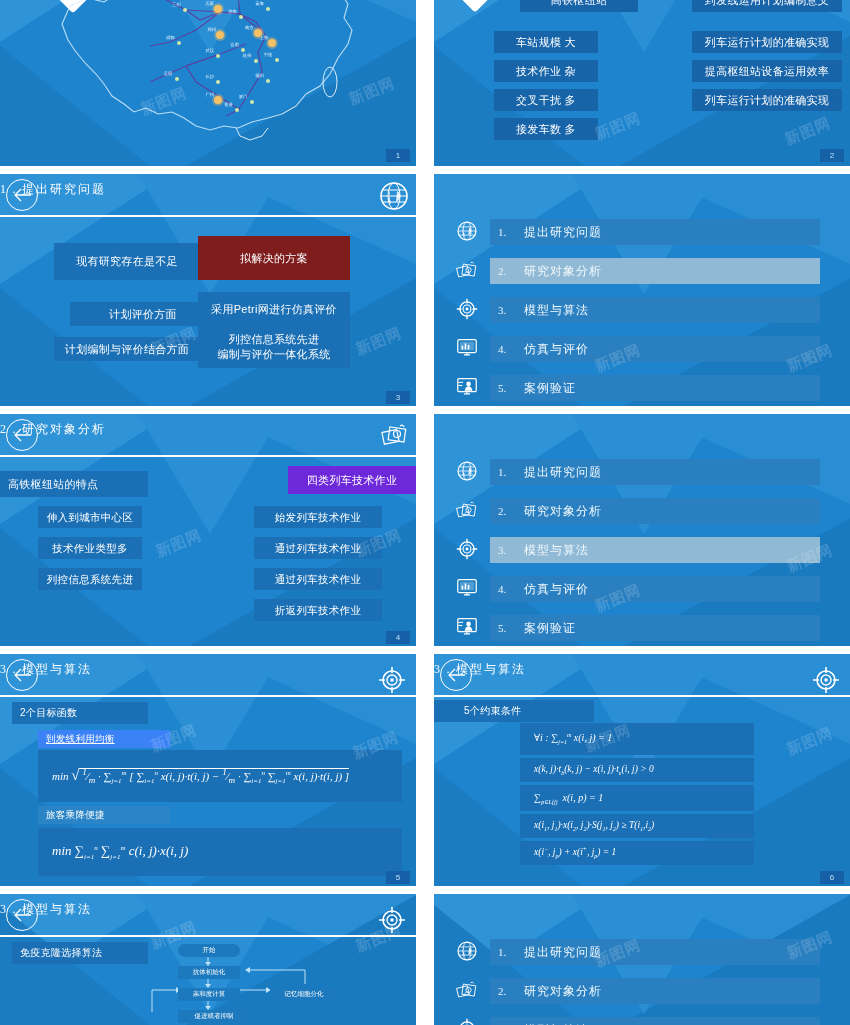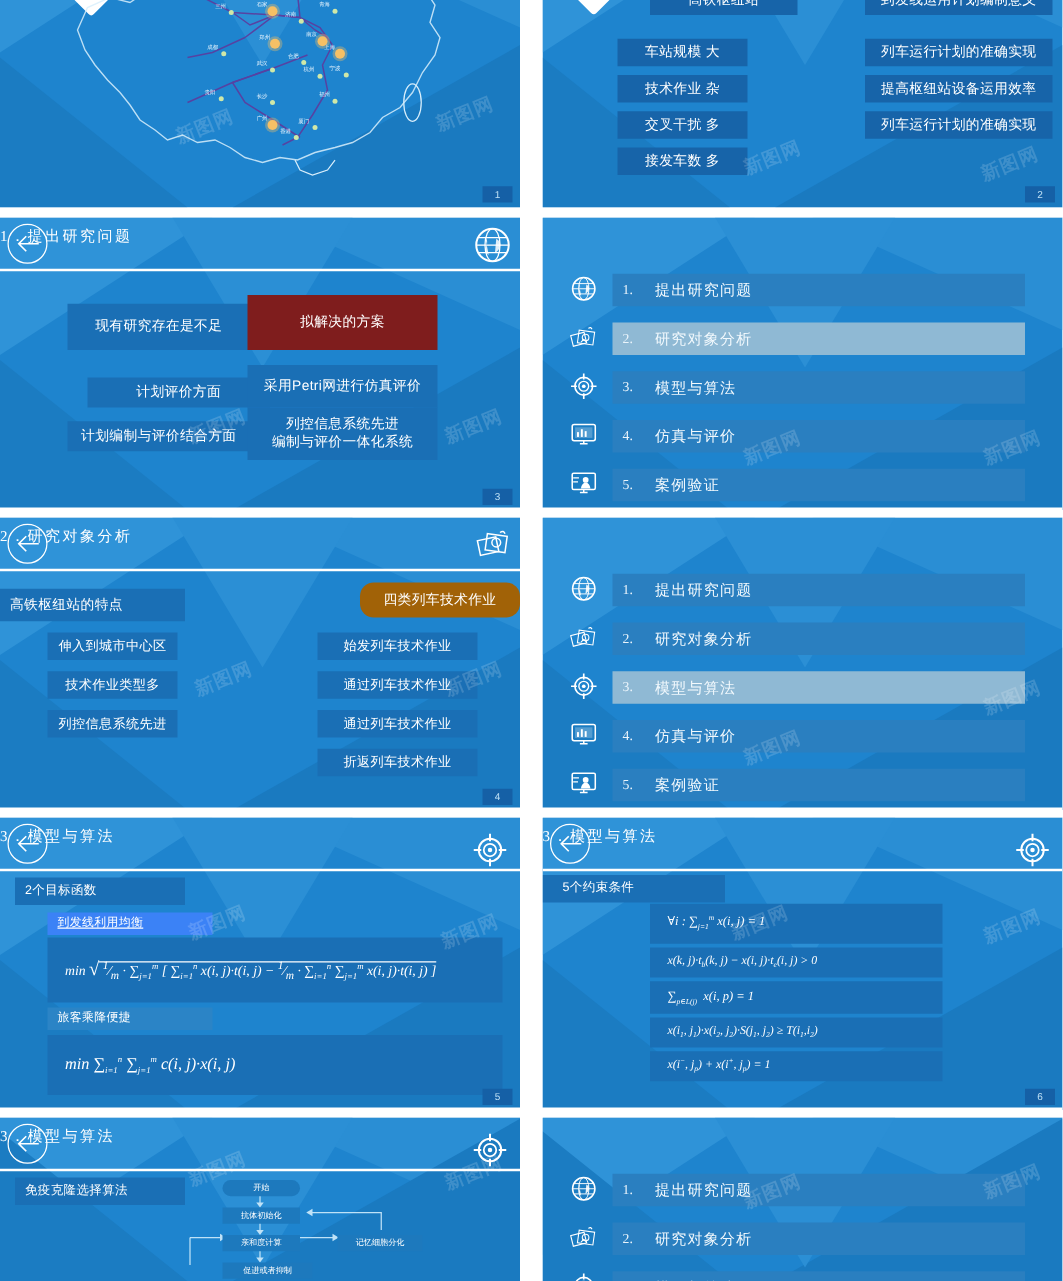--- a/index.html
+++ b/index.html
@@ -341,21 +341,21 @@
             <rect x="5" y="11" width="15" height="12" transform="rotate(-12 12 17)"></rect>
             <rect x="11" y="8" width="16" height="13" transform="rotate(8 19 14)"></rect>
             <circle cx="19" cy="14" r="3.5"></circle>
             <path d="M22 6 q3 -2 4 1"></path>
           </g>
         </svg>
       </div>
     </div>
 
     <div class="box l" style="left:0;top:57px;width:140px;height:26px;font-size:11px;">高铁枢纽站的特点</div>
-    <div class="box" style="left:288px;top:52px;width:128px;height:28px;font-size:11px;background:#a16207;border-radius:11px;">四类列车技术作业</div>
+    <div class="box" style="left:288px;top:52px;width:128px;height:28px;font-size:11px;background:#6d28d9;">四类列车技术作业</div>
 
     <div class="box" style="left:38px;top:92px;width:104px;height:22px;font-size:10.5px;">伸入到城市中心区</div>
     <div class="box" style="left:38px;top:123px;width:104px;height:22px;font-size:10.5px;">技术作业类型多</div>
     <div class="box" style="left:38px;top:154px;width:104px;height:22px;font-size:10.5px;">列控信息系统先进</div>
 
     <div class="box" style="left:254px;top:92px;width:128px;height:22px;font-size:10.5px;">始发列车技术作业</div>
     <div class="box" style="left:254px;top:123px;width:128px;height:22px;font-size:10.5px;">通过列车技术作业</div>
     <div class="box" style="left:254px;top:154px;width:128px;height:22px;font-size:10.5px;">通过列车技术作业</div>
     <div class="box" style="left:254px;top:185px;width:128px;height:22px;font-size:10.5px;">折返列车技术作业</div>
 
@@ -521,21 +521,21 @@
       <div class="hdricon" style="top:12px;">
         <svg width="28" height="28" viewBox="0 0 28 28">
           <circle cx="14" cy="14" r="9" fill="none" stroke="#fff" stroke-width="1.6"></circle>
           <circle cx="14" cy="14" r="5" fill="none" stroke="#fff" stroke-width="1.4"></circle>
           <circle cx="14" cy="14" r="1.8" fill="#fff"></circle>
           <path d="M14 1 V7 M14 21 V27 M1 14 H7 M21 14 H27" stroke="#fff" stroke-width="1.6"></path>
         </svg>
       </div>
     </div>
 
-    <div class="box l" style="left:0;top:46px;width:130px;height:22px;font-size:10px;padding-left:16px;">5个约束条件</div>
+    <div class="box l" style="left:0;top:46px;width:130px;height:22px;font-size:10px;padding-left:30px;">5个约束条件</div>
 
     <div class="fbox" style="left:86px;top:69px;width:220px;height:32px;">
       <span class="fml" style="font-size:10px;">∀i&nbsp;:&nbsp;∑<sub style="font-size:6px;">j=1</sub><sup style="font-size:6px;">m</sup>&nbsp;x(i,&nbsp;j)&nbsp;=&nbsp;1</span>
     </div>
     <div class="fbox" style="left:86px;top:104px;width:220px;height:24px;">
       <span class="fml" style="font-size:9.5px;">x(k,&nbsp;j)·t<sub style="font-size:6px;">b</sub>(k,&nbsp;j) − x(i,&nbsp;j)·t<sub style="font-size:6px;">e</sub>(i,&nbsp;j) &gt; 0</span>
     </div>
     <div class="fbox" style="left:86px;top:131px;width:220px;height:26px;">
       <span class="fml" style="font-size:10px;">∑<sub style="font-size:6px;">p∈L(j)</sub>&nbsp;&nbsp;x(i,&nbsp;p)&nbsp;=&nbsp;1</span>
     </div>

